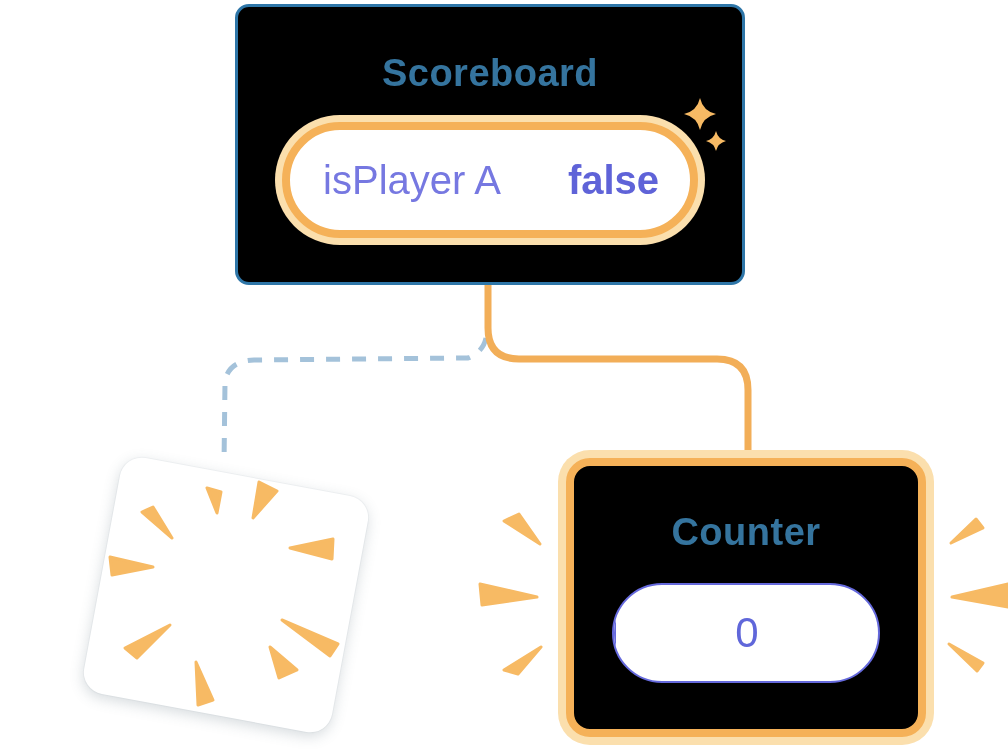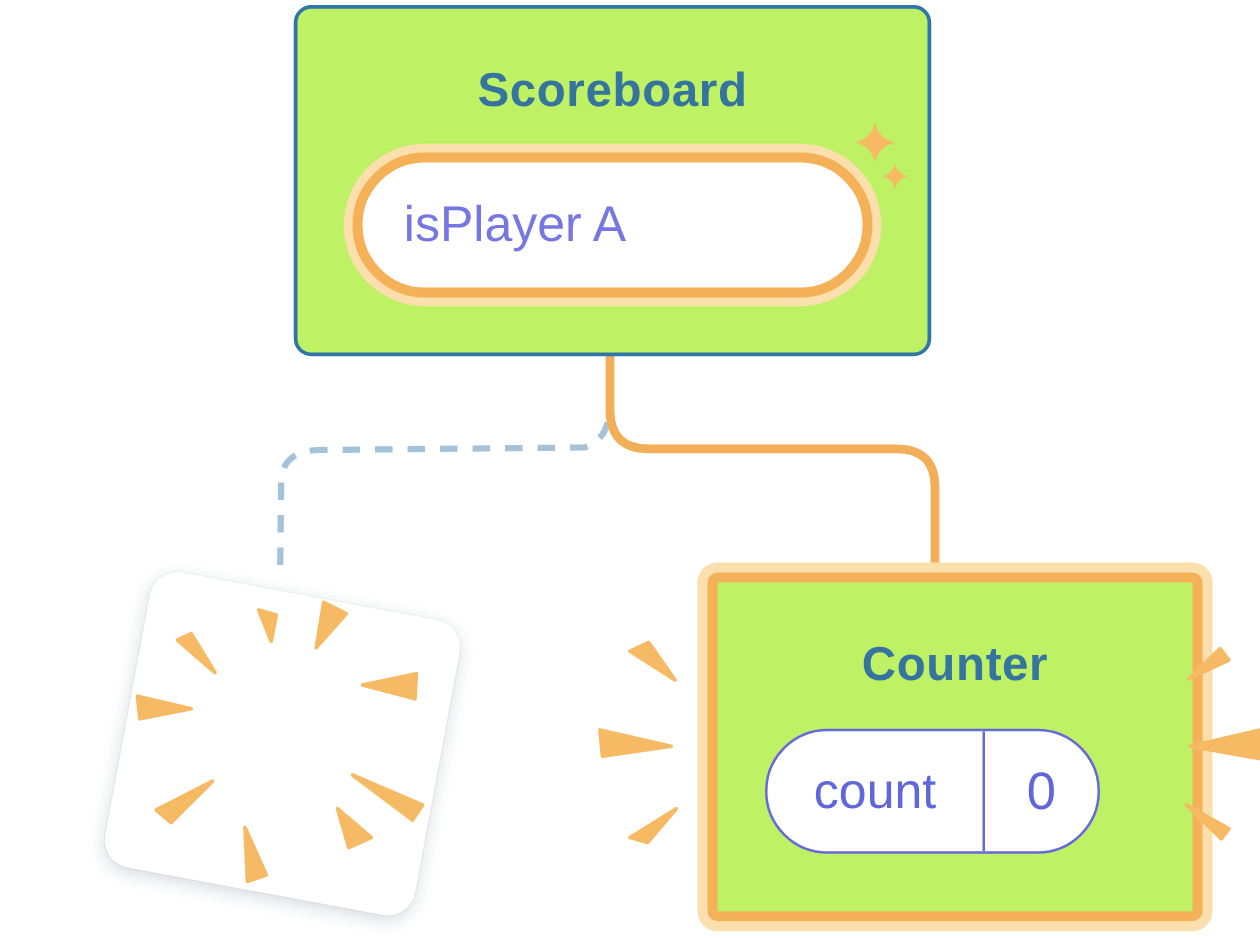--- a/index.html
+++ b/index.html
@@ -33,40 +33,40 @@
 
   svg.connectors{z-index:2}
   svg.decor{z-index:4}
 
   .conn-orange{stroke:var(--orange-connector);stroke-width:7;fill:none}
   .conn-dashed{stroke:var(--dashed-blue);stroke-width:5;fill:none;stroke-dasharray:14 12}
   .wedge{fill:var(--wedge-orange);stroke:var(--wedge-orange);stroke-width:3;stroke-linejoin:round}
   .sparkle{fill:var(--wedge-orange)}
 
   
-  .card{position:absolute;background:#bef264;z-index:3}
+  .card{position:absolute;background:#000000;z-index:3}
   .card-title{position:absolute;left:0;width:100%;text-align:center;
     color:var(--title-teal);font-weight:700;font-size:38px;line-height:40px;letter-spacing:.5px}
 
   .scoreboard{left:235px;top:4px;width:510px;height:281px;
     border:3px solid var(--card-border-blue);border-radius:14px}
   .scoreboard .card-title{top:46px}
 
   .state-pill-orange{
     position:absolute;left:44px;top:115px;width:416px;height:116px;
     border:8px solid var(--orange-ring);border-radius:58px;background:#fff;
     box-shadow:0 0 0 7px var(--orange-glow);
     display:flex;align-items:center;overflow:hidden}
   .state-pill-orange .cell{display:flex;align-items:center;justify-content:center}
   .state-pill-orange .cell.label{width:244px;color:var(--state-label-purple);font-size:40px}
   .state-pill-orange .cell.value{flex:1;color:var(--state-value-purple);font-size:40px;font-weight:700}
   .divider-orange{width:3px;background:var(--orange-ring)}
 
-  .counter{left:566px;top:458px;width:396px;height:279px;
-    border:8px solid var(--orange-ring);border-radius:8px;
+  .counter{left:566px;top:458px;width:360px;height:279px;
+    border:8px solid var(--orange-ring);border-radius:24px;
     box-shadow:0 0 0 8px var(--orange-glow)}
   .counter .card-title{top:46px}
 
   .state-pill-purple{
     position:absolute;left:38px;top:117px;width:268px;height:100px;
     border:2px solid var(--pill-purple-border);border-radius:50px;background:#fff;
     display:flex;align-items:stretch;overflow:hidden}
   .state-pill-purple .cell{display:flex;align-items:center;justify-content:center}
   .state-pill-purple .cell.label{width:172px;color:var(--count-purple);font-size:40px}
   .state-pill-purple .cell.value{flex:1;color:var(--count-purple);font-size:42px}
@@ -82,27 +82,27 @@
   <svg class="layer connectors" viewBox="0 0 1008 750">
     <path class="conn-dashed" d="M 486 338 Q 483 352 468 358 L 254 360 Q 228 361 225 382 L 224 464"></path>
     <path class="conn-orange" d="M 488 282 L 488 328 Q 488 359 519 359 L 717 359 Q 748 359 748 390 L 748 470"></path>
   </svg>
 
   <div class="card scoreboard">
     <div class="card-title">Scoreboard</div>
     <div class="state-pill-orange">
       <div class="cell label">isPlayer A</div>
       <div class="divider-orange"></div>
+      <div class="cell value">false</div>
     </div>
   </div>
 
   <div class="card counter">
     <div class="card-title">Counter</div>
     <div class="state-pill-purple">
-      <div class="cell label">count</div>
       <div class="divider-purple"></div>
       <div class="cell value">0</div>
     </div>
   </div>
 
   <svg class="layer decor" viewBox="0 0 1008 750">
 
     <g>
       <polygon class="wedge" points="207,488 221,492 217,513"></polygon>
       <polygon class="wedge" points="259,482 277,491 253,518"></polygon>

